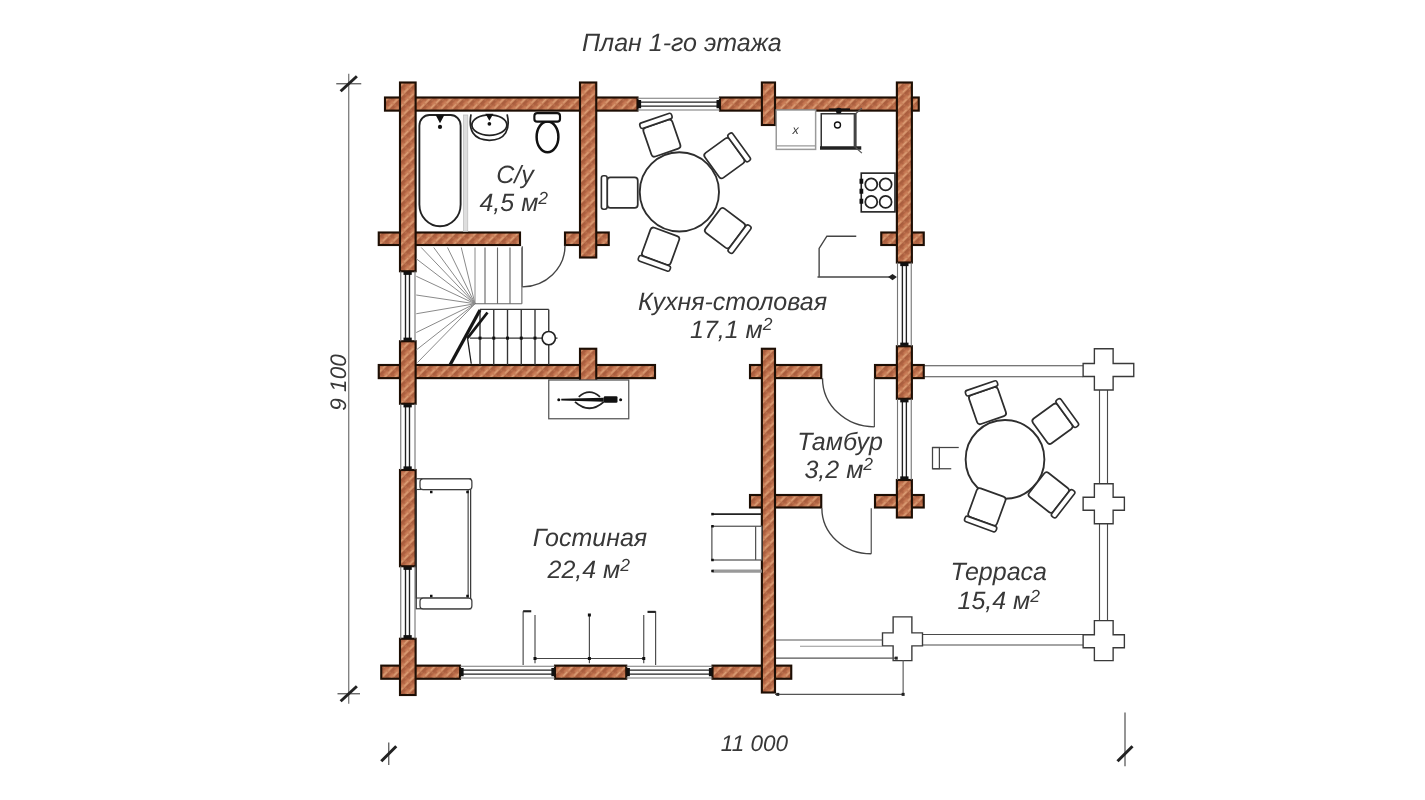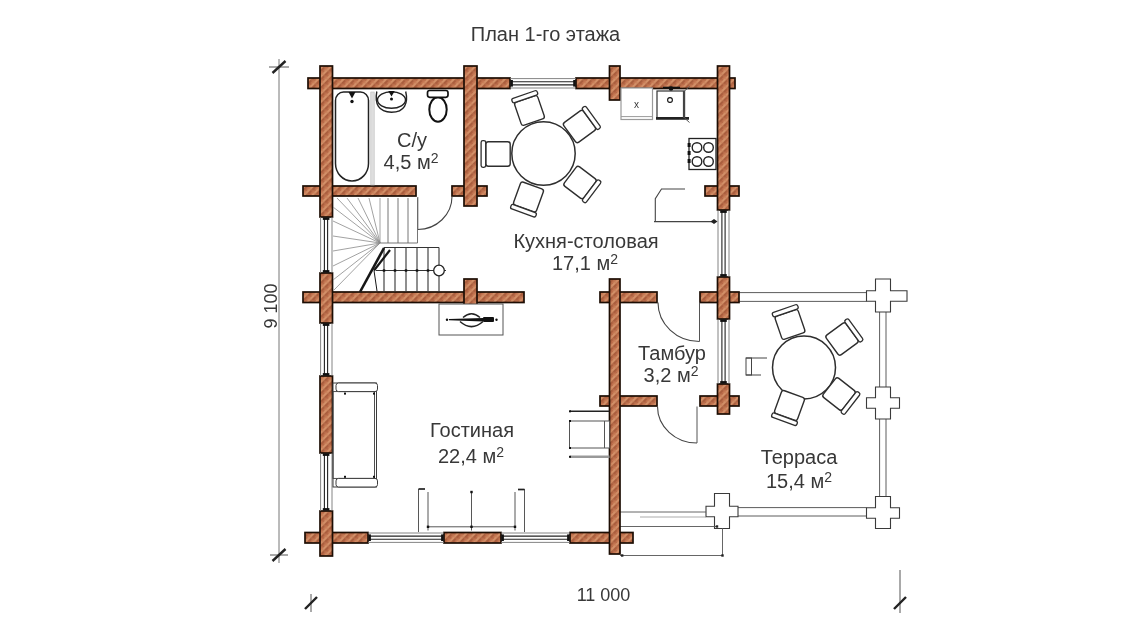--- a/index.html
+++ b/index.html
@@ -1,16 +1,16 @@
 <!DOCTYPE html>
 <html><head>
 <meta charset="utf-8">
 <style>
   html,body{margin:0;padding:0;background:#ffffff;}
-  #page{width:1140px;height:640px;position:relative;font-family:"Liberation Sans",sans-serif;}
+  #page{width:1140px;height:640px;position:relative;font-family:"Liberation Sans",sans-serif;font-style:italic;}
   svg text{font-family:"Liberation Sans",sans-serif;fill:#383838;}
 </style>
 </head>
 <body>
 <div id="page">
 <svg width="1140" height="640" viewBox="0 0 1140 640">
 <defs>
 <pattern id="wood" patternUnits="userSpaceOnUse" width="6" height="6" patternTransform="rotate(45)">
   <rect width="6" height="6" fill="#c87d57"></rect>
   <rect width="2.2" height="6" fill="#aa5e3e"></rect>

